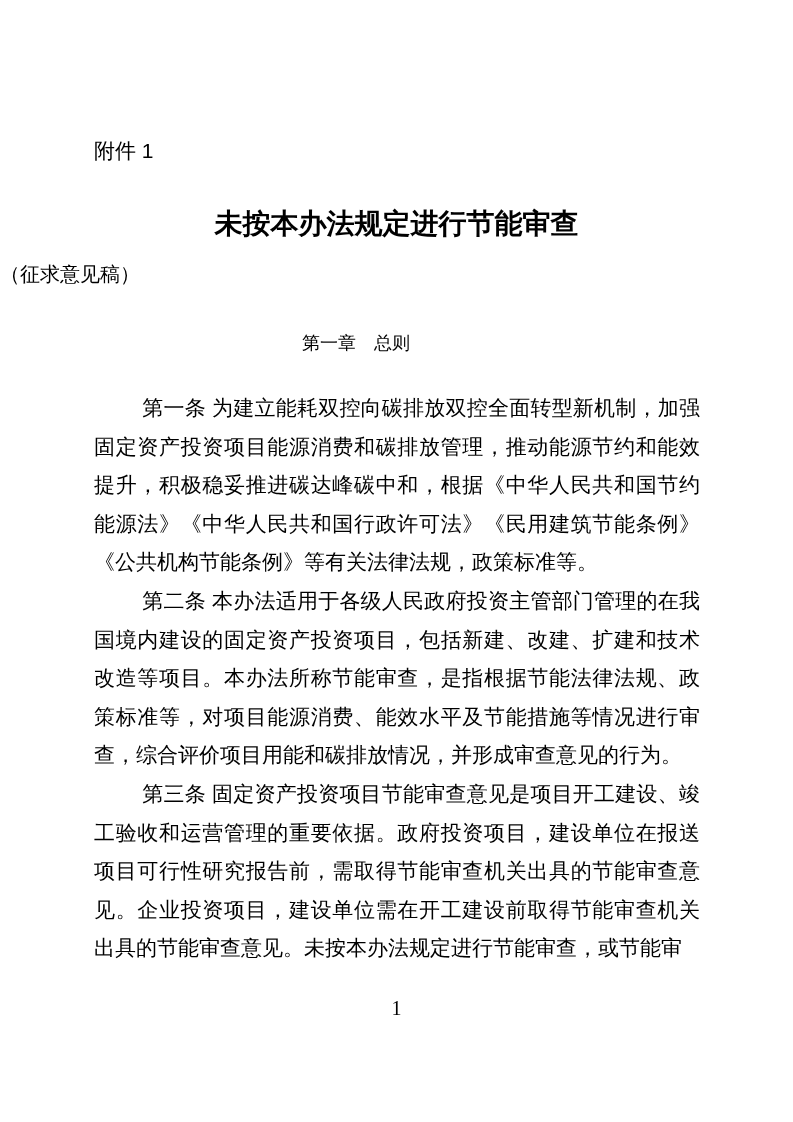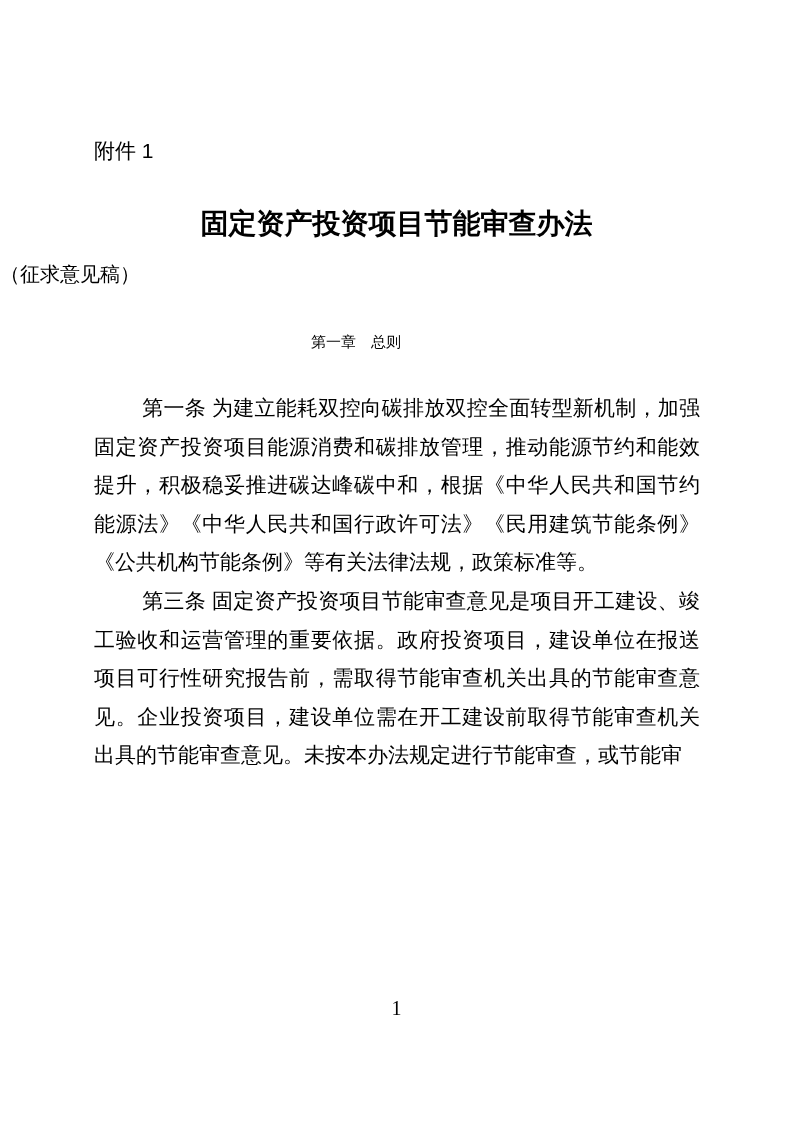--- a/index.html
+++ b/index.html
@@ -49,21 +49,21 @@
     font-size: 20px;
     line-height: 1.3;
   }
   .chapter {
     position: absolute;
     left: 0;
     top: 333px;
     width: 712px;
     margin: 0;
     text-align: center;
-    font-size: 15px;
+    font-size: 18px;
     font-weight: normal;
     line-height: 1.2;
   }
   .body-text {
     position: absolute;
     left: 94px;
     top: 389px;
     width: 606px;
     font-size: 21px;
     line-height: 38.6px;
@@ -86,26 +86,27 @@
     line-height: 1.2;
   }
 </style>
 </head>
 <body>
 
 <div class="page">
 
   <div class="attachment">附件 1</div>
 
-  <h1 class="title">固定资产投资项目节能审查办法</h1>
+  <h1 class="title">未按本办法规定进行节能审查</h1>
 
   <div class="subtitle">（征求意见稿）</div>
 
   <h2 class="chapter">第一章　总则</h2>
 
   <div class="body-text">
     <p>第一条 为建立能耗双控向碳排放双控全面转型新机制，加强固定资产投资项目能源消费和碳排放管理，推动能源节约和能效提升，积极稳妥推进碳达峰碳中和，根据《中华人民共和国节约能源法》《中华人民共和国行政许可法》《民用建筑节能条例》《公共机构节能条例》等有关法律法规，政策标准等。</p>
+    <p>第二条 本办法适用于各级人民政府投资主管部门管理的在我国境内建设的固定资产投资项目，包括新建、改建、扩建和技术改造等项目。本办法所称节能审查，是指根据节能法律法规、政策标准等，对项目能源消费、能效水平及节能措施等情况进行审查，综合评价项目用能和碳排放情况，并形成审查意见的行为。</p>
     <p>第三条 固定资产投资项目节能审查意见是项目开工建设、竣工验收和运营管理的重要依据。政府投资项目，建设单位在报送项目可行性研究报告前，需取得节能审查机关出具的节能审查意见。企业投资项目，建设单位需在开工建设前取得节能审查机关出具的节能审查意见。未按本办法规定进行节能审查，或节能审</p>
   </div>
 
   <div class="page-number">1</div>
 
 </div>
 
 </body></html>

